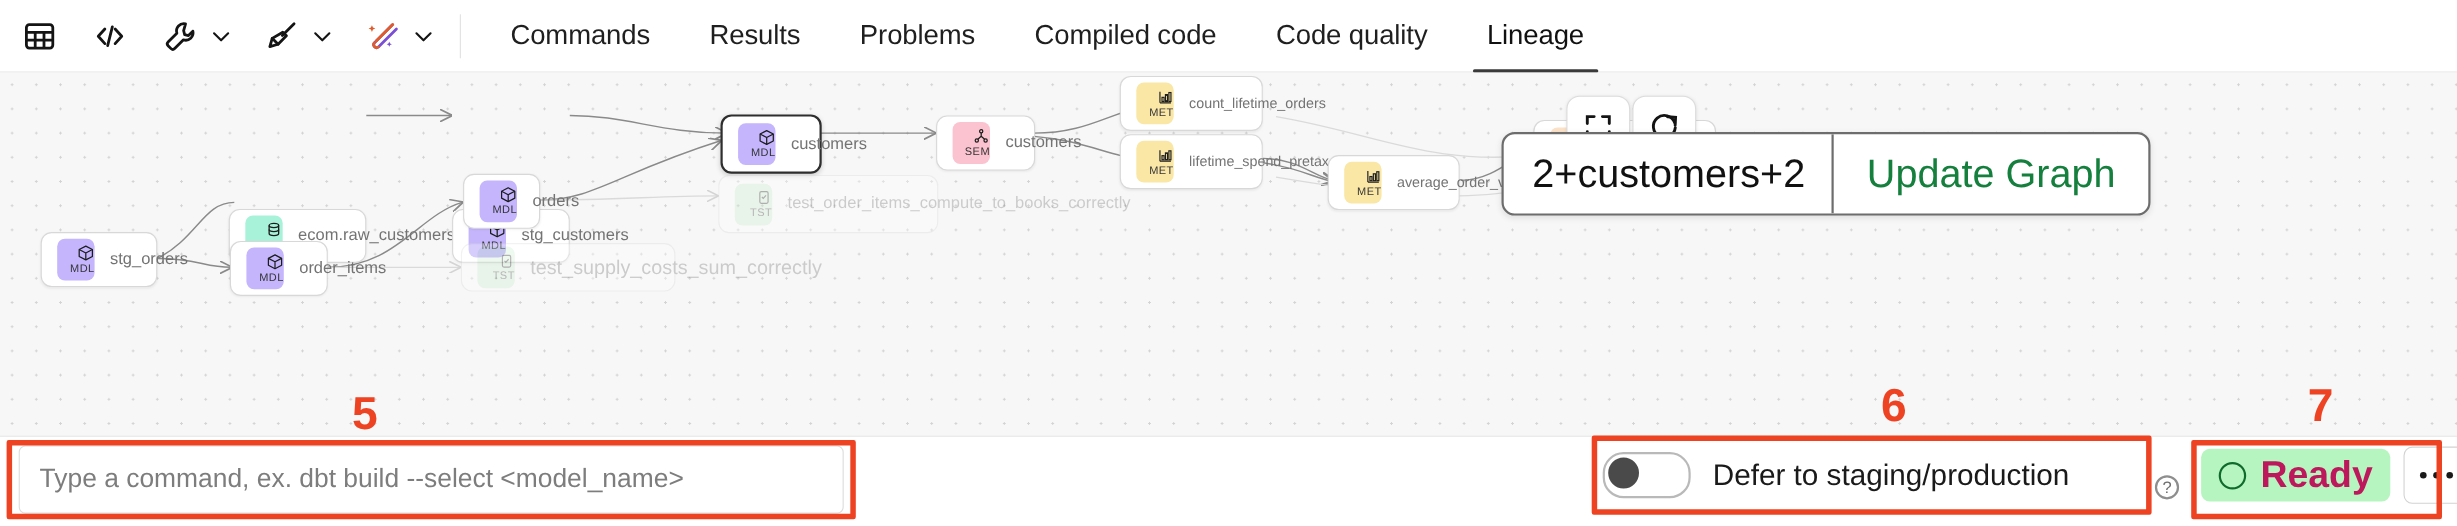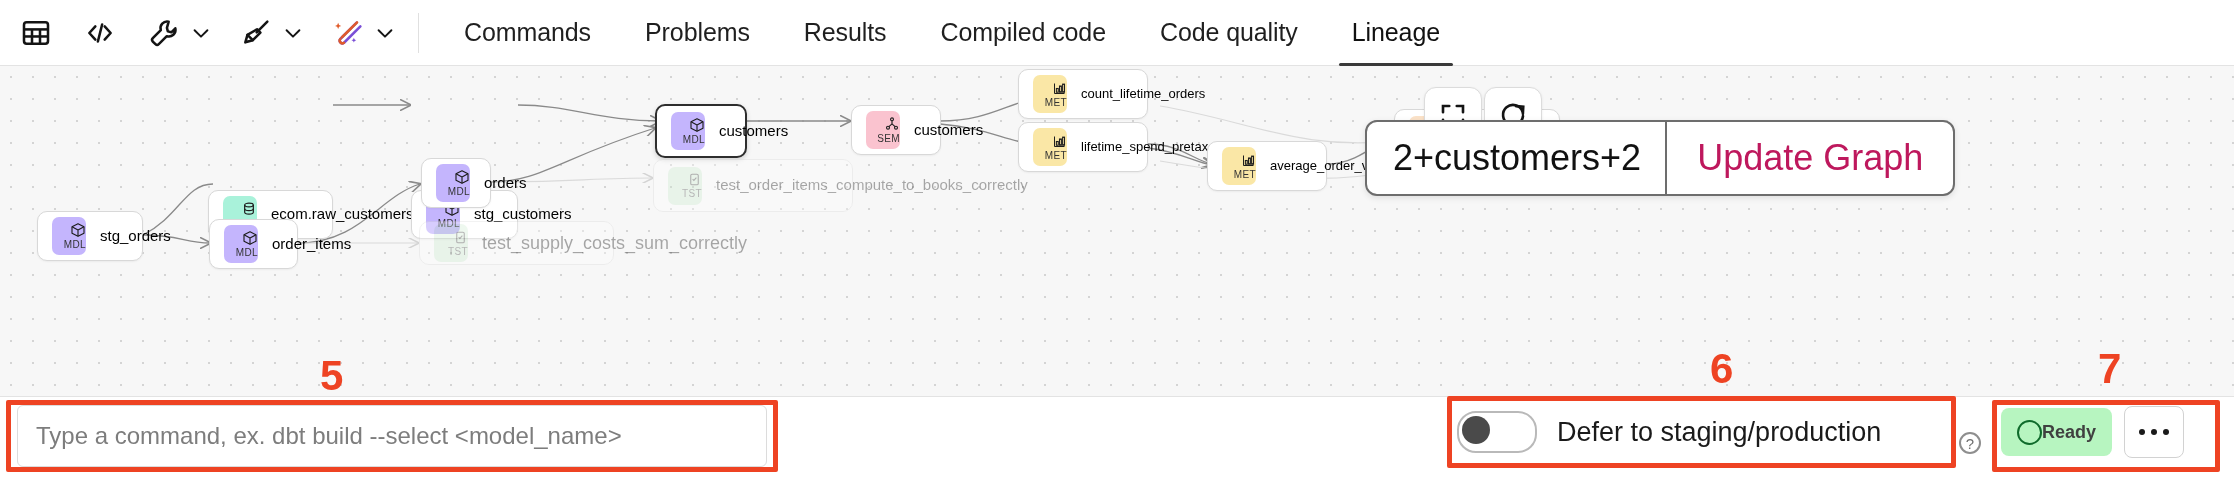--- a/index.html
+++ b/index.html
@@ -65,21 +65,21 @@
     flex:0 0 auto;line-height:1;
   }
   .badge svg{display:block;}
   .badge .bt{font-size:10px;letter-spacing:.4px;margin-top:2px;color:#333;font-family:"Liberation Sans",sans-serif;}
   .b-src{background:#a9f2da;}
   .b-mdl{background:#c4b5fd;}
   .b-sem{background:#fac3cf;}
   .b-met{background:#fae7a6;}
   .b-tst{background:#ccebcf;}
   .b-svq{background:#fbe2c8;}
-  .nlabel{font-size:15px;color:#000000;margin-left:14px;white-space:nowrap;line-height:1.25;}
+  .nlabel{font-size:15px;color:#737373;margin-left:14px;white-space:nowrap;line-height:1.25;}
   .nlabel.two{white-space:normal;max-width:170px;}
 
   
   .fab{
     position:absolute;width:56px;height:56px;background:#fff;
     border:1px solid #dcdcdc;border-radius:12px;
     display:flex;align-items:center;justify-content:center;cursor:pointer;
     box-shadow:0 1px 3px rgba(0,0,0,.08);
   }
 
@@ -90,21 +90,21 @@
     display:flex;align-items:stretch;box-shadow:0 2px 6px rgba(0,0,0,.10);
     overflow:hidden;
   }
   .ub-expr{
     display:flex;align-items:center;padding:0 24px 0 26px;
     font-size:36px;color:#111;white-space:nowrap;
   }
   .ub-sep{width:2px;background:#6d6d6d;}
   .ub-btn{
     display:flex;align-items:center;padding:0 30px;
-    font-size:36px;color:#be185d;cursor:pointer;white-space:nowrap;
+    font-size:36px;color:#15803d;cursor:pointer;white-space:nowrap;
   }
 
   
   .bottombar{
     position:absolute;left:0;top:396px;width:2234px;height:82px;
     background:#fff;border-top:1px solid #e3e3e3;box-sizing:border-box;
   }
   .hl{position:absolute;border:5px solid #ee4323;box-sizing:border-box;border-radius:2px;}
   .cmdwrap{position:absolute;left:6px;top:400px;width:772px;height:72px;}
   .cmdinput{
@@ -139,21 +139,21 @@
   .readywrap{position:absolute;left:1992px;top:400px;width:228px;height:72px;}
   .ready-inner{position:absolute;left:9px;top:6px;display:flex;align-items:center;}
   .ready-pill{
     height:48px;background:#b7f5c0;border-radius:8px;display:flex;align-items:center;
     padding:0 16px;cursor:pointer;
   }
   .ready-dot{
     width:25px;height:25px;border-radius:50%;border:2px solid #0f6b2b;
     box-sizing:border-box;background:transparent;
   }
-  .ready-txt{font-size:18px;color:#404040;font-weight:bold;white-space:nowrap;}
+  .ready-txt{font-size:34px;color:#be185d;margin-left:13px;font-weight:bold;white-space:nowrap;}
   .more-btn{
     width:58px;height:50px;margin-left:12px;background:#fff;border:1px solid #d2d2d2;
     border-radius:8px;display:flex;align-items:center;justify-content:center;cursor:pointer;
   }
   .more-dot{width:6px;height:6px;border-radius:50%;background:#1a1a1a;margin:0 3px;}
 
   
   .anno{position:absolute;color:#ee4323;font-size:42px;font-weight:bold;line-height:1;}
 </style>
 </head>
@@ -223,24 +223,24 @@
       </div>
 
       <div class="vdiv"></div>
     </div>
 
     <div class="tabs">
       <div class="tab">
           <span>Commands</span>
         </div>
       <div class="tab">
-          <span>Problems</span>
+          <span>Results</span>
         </div>
       <div class="tab">
-          <span>Results</span>
+          <span>Problems</span>
         </div>
       <div class="tab">
           <span>Compiled code</span>
         </div>
       <div class="tab">
           <span>Code quality</span>
         </div>
       <div class="tab active">
           <span>Lineage</span>
         </div>

